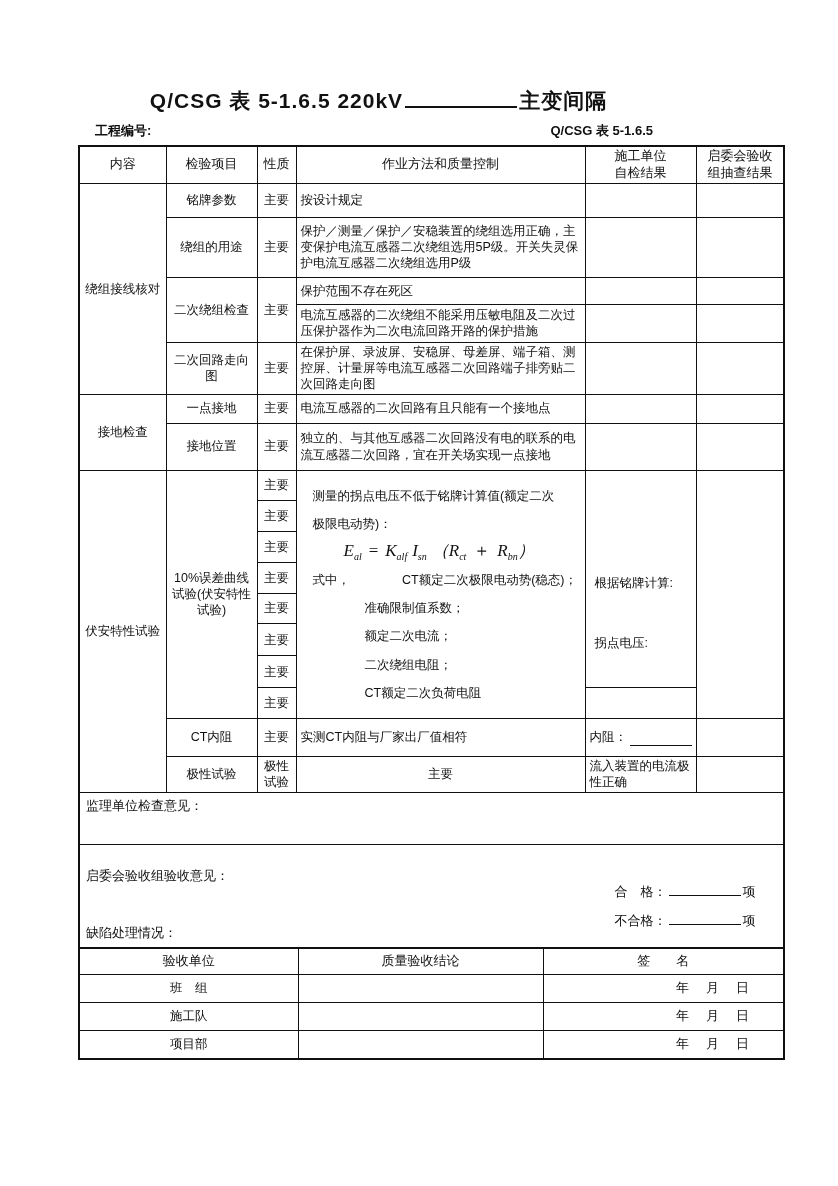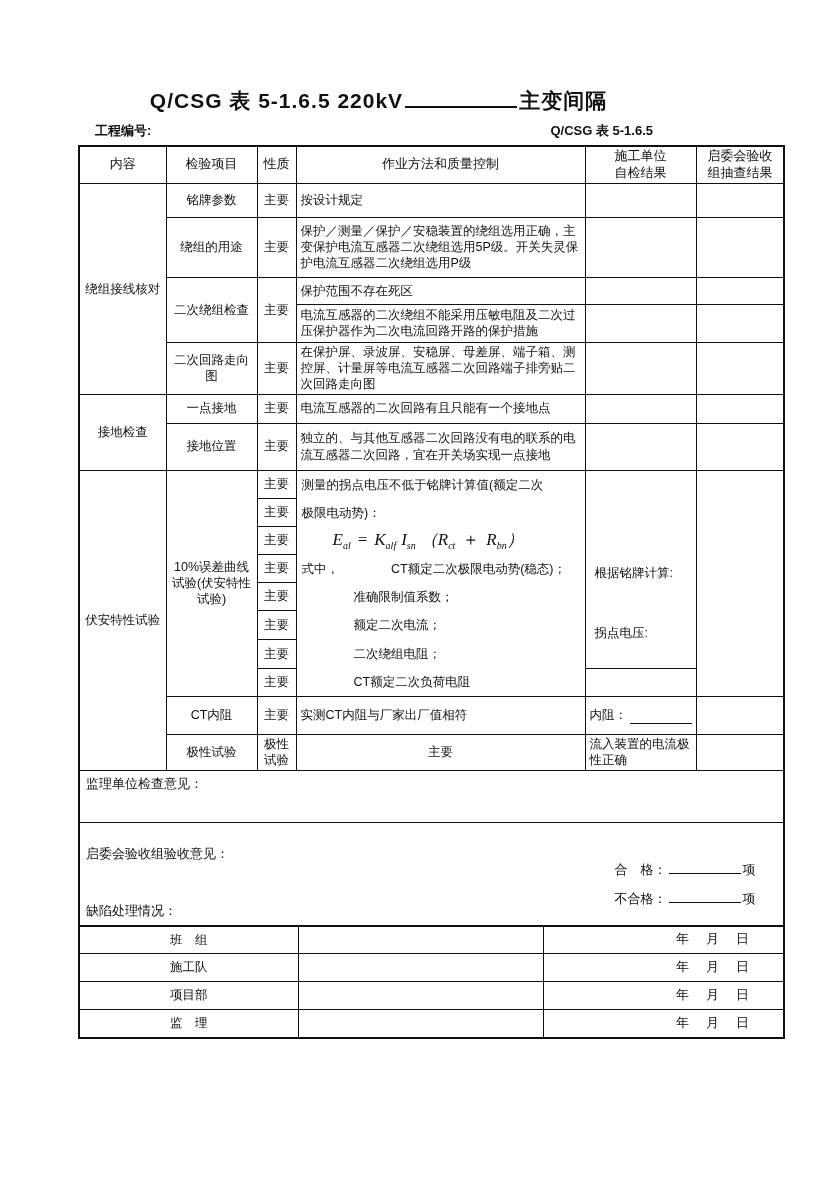--- a/index.html
+++ b/index.html
@@ -18,21 +18,21 @@
   table.sign { border:2px solid #111; margin-top:-2px; }
   td { border:1px solid #111; font-size:12.5px; line-height:1.3; padding:1px 4px; vertical-align:middle; word-break:break-all; }
   td.c { text-align:center; padding:1px 2px; }
   td.l { text-align:left; }
   td.hd { font-size:13px; text-align:center; }
 
   tr.h27{height:27px} tr.h28{height:28px} tr.h29{height:29px} tr.h34{height:34px}
   tr.h35{height:35px} tr.h38{height:38px} tr.h46{height:46px} tr.h47{height:47px}
   tr.h52{height:52px} tr.h60{height:60px} tr.h103{height:103px}
 
-  td.vaM { padding:0; vertical-align:top; }
+  td.vaM { padding:11px; vertical-align:top; }
   .va-line { height:28.2px; display:flex; align-items:center; padding-left:5px; white-space:nowrap; overflow:visible; }
   .va-line.ind { padding-left:57px;text-align:right; }
   .va-note1 { margin-left:52px; }
   .va-line.f { padding-left:36px; }
   .formula { font-family:"Liberation Serif","DejaVu Serif",serif; font-style:italic; font-size:17px; }
   .formula sub { font-size:10px; font-style:italic; }
   .formula .fop { margin:0 7px; font-style:normal; }
   .formula .fsp { margin-left:5px; }
 
   td.rel { position:relative; }
@@ -239,37 +239,37 @@
     </tbody>
       </table>
 
     <table class="sign">
       <colgroup>
         <col style="width:219px">
           <col style="width:245px">
           <col style="width:241px">
       </colgroup>
       <tbody>
+          <tr class="h27">
+        <td class="hd">验收单位</td>
+        <td class="hd">质量验收结论</td>
+        <td class="hd">签　　名</td>
+      </tr>
       <tr class="h28">
         <td class="c">班　组</td>
         <td></td>
         <td class="date">年　月　日</td>
       </tr>
       <tr class="h28">
         <td class="c">施工队</td>
         <td></td>
         <td class="date">年　月　日</td>
       </tr>
       <tr class="h28">
         <td class="c">项目部</td>
-        <td></td>
-        <td class="date">年　月　日</td>
-      </tr>
-      <tr class="h28">
-        <td class="c">监　理</td>
         <td></td>
         <td class="date">年　月　日</td>
       </tr>
     </tbody>
       </table>
 
   </div>
 </div>
 
 </body></html>

